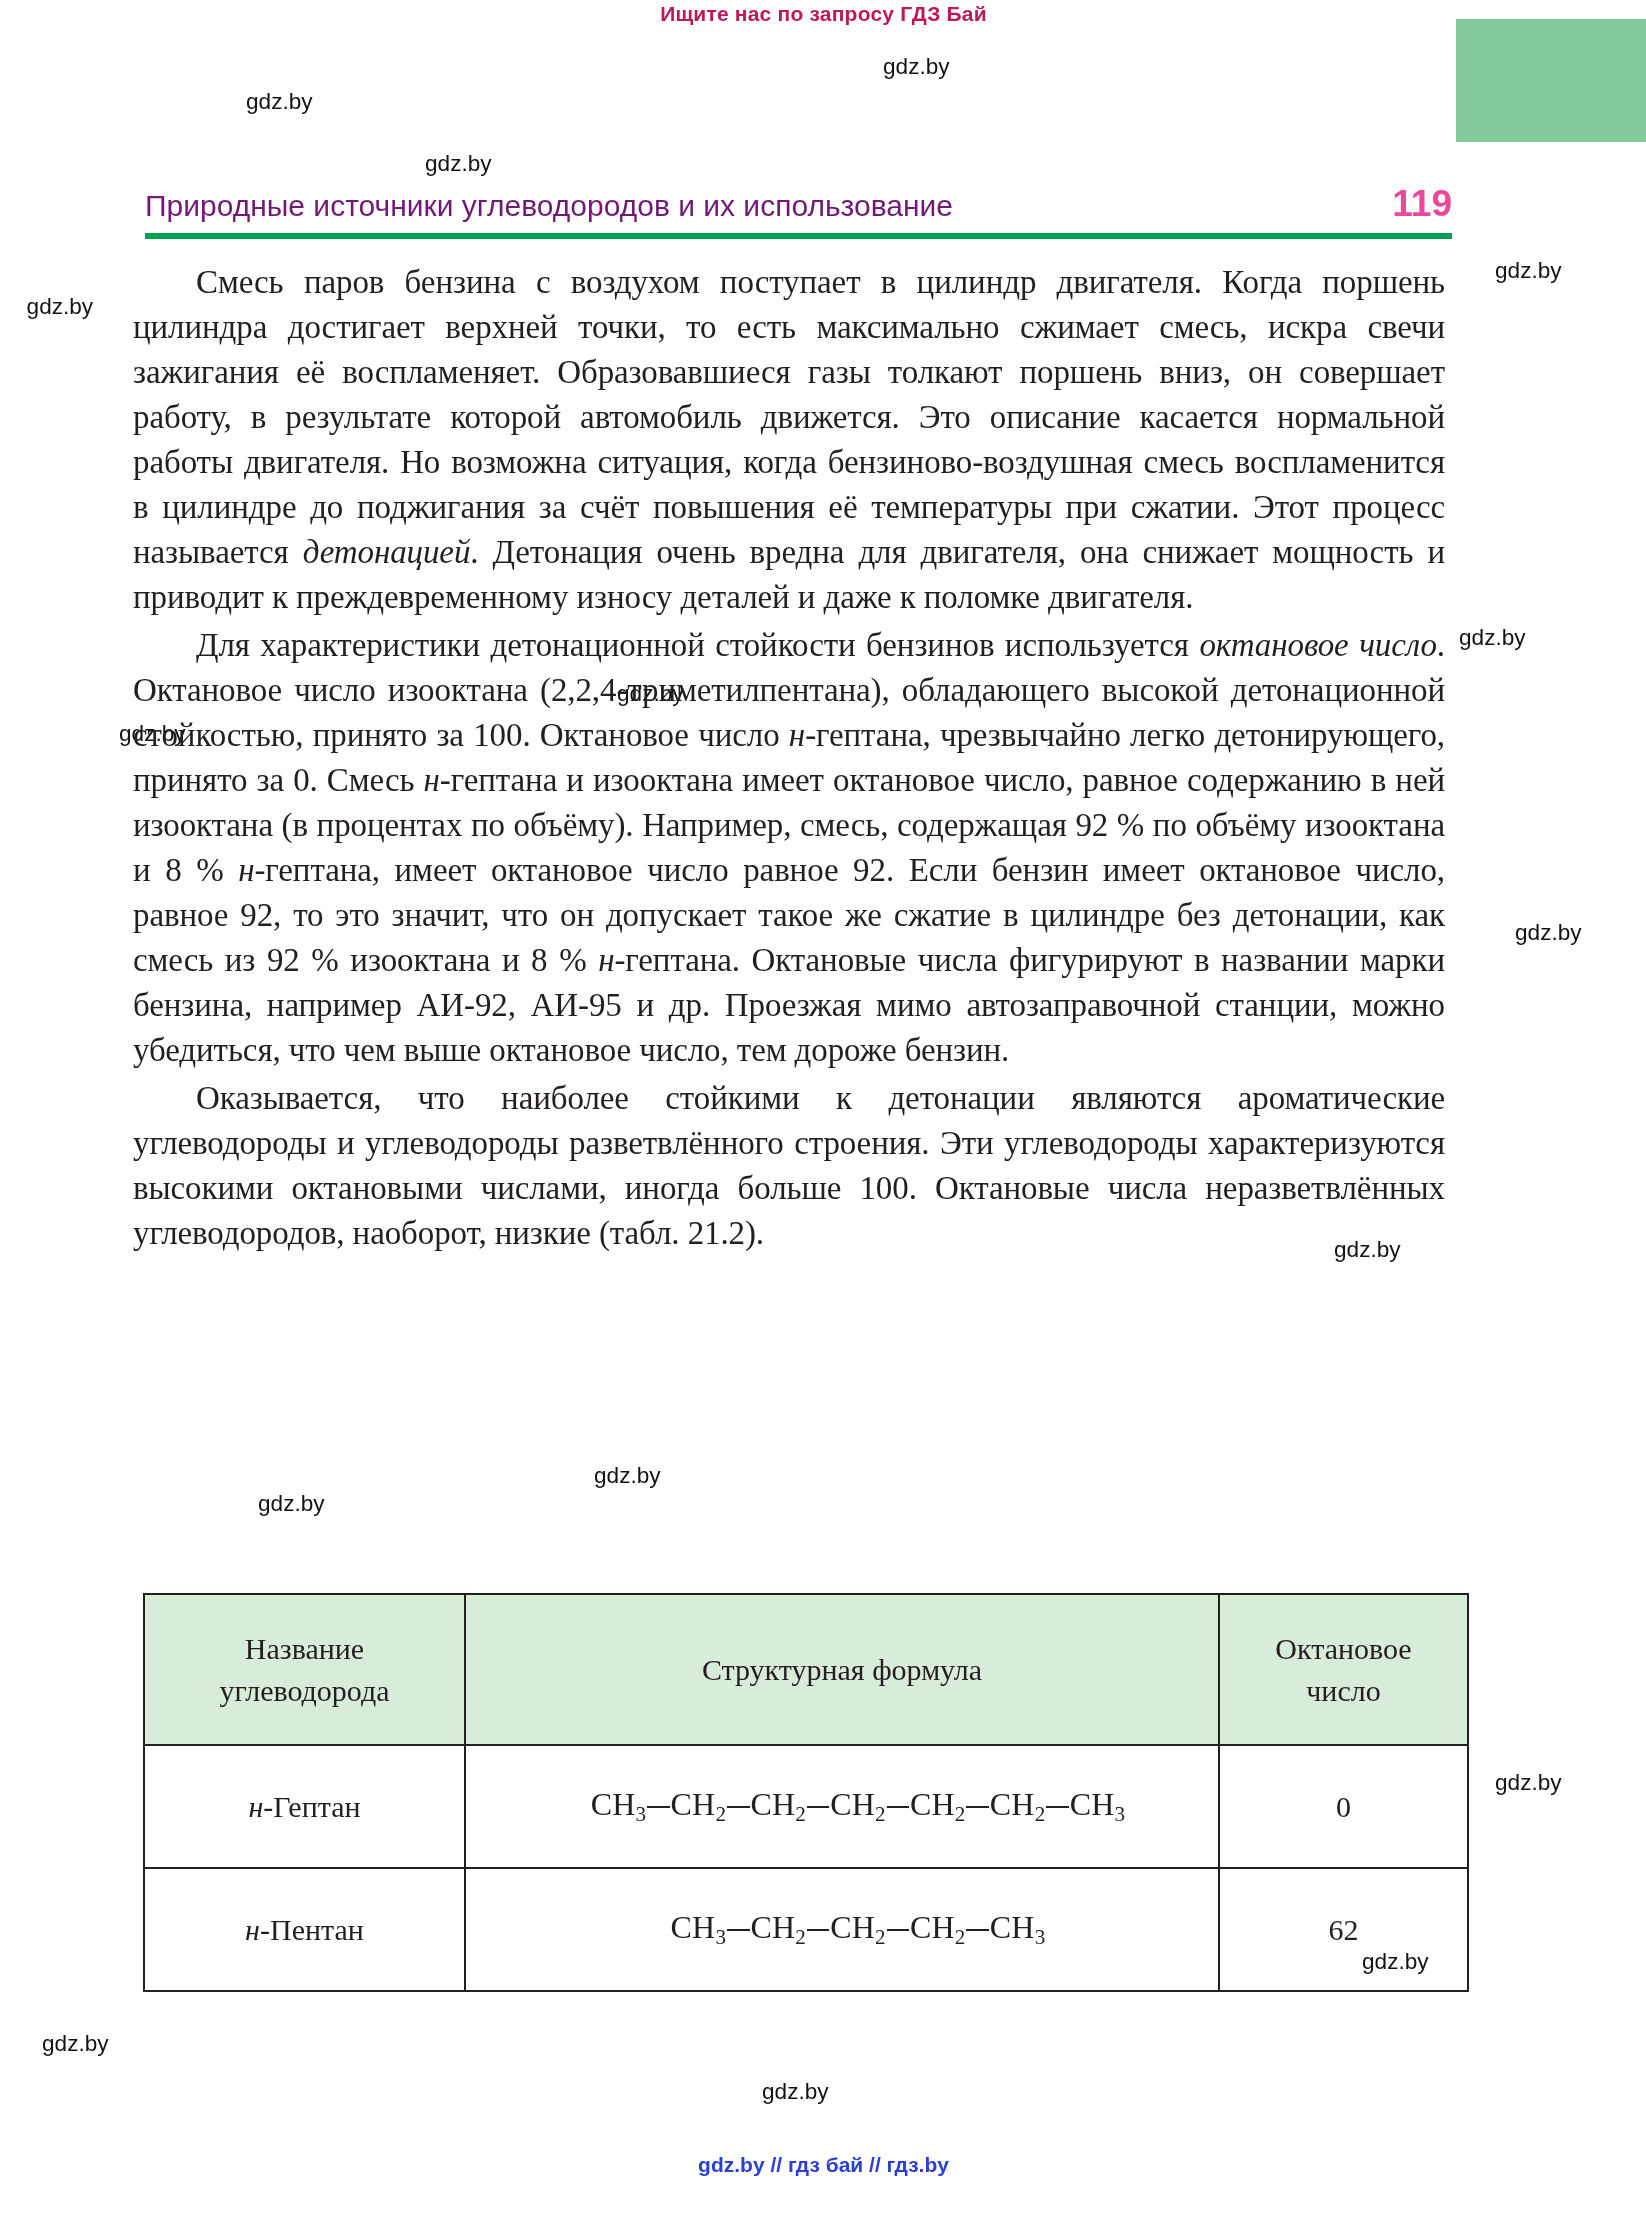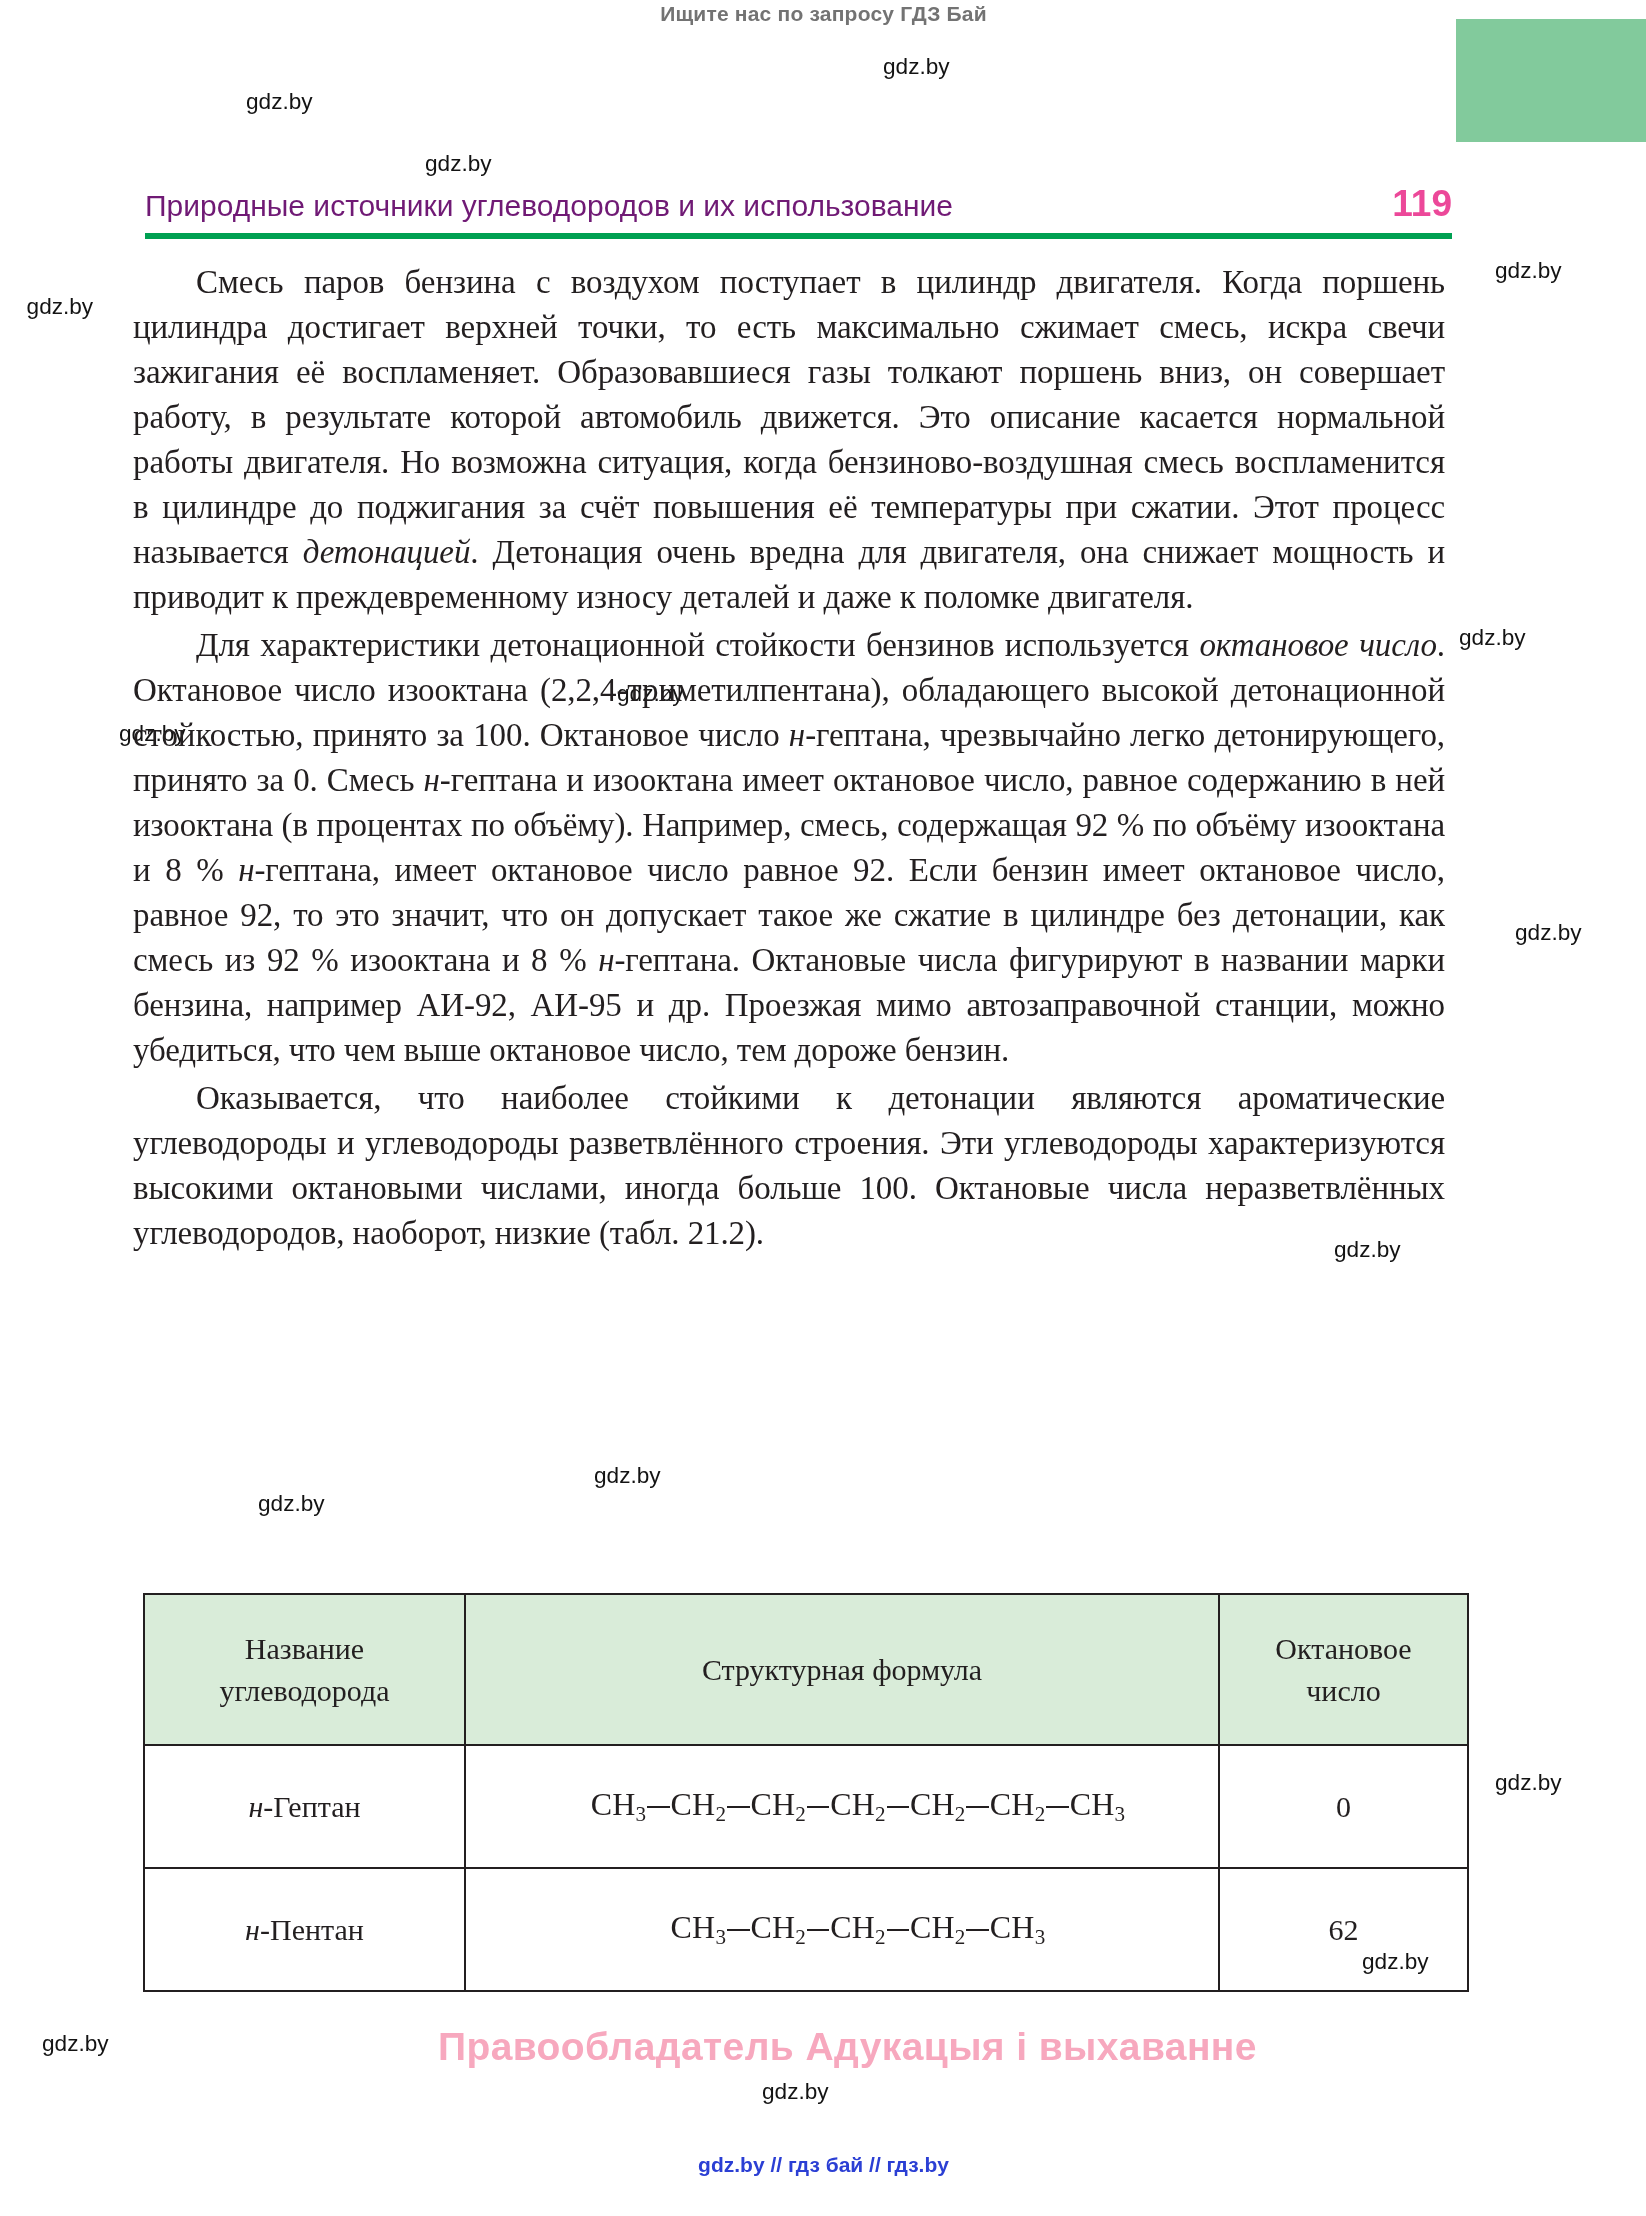--- a/index.html
+++ b/index.html
@@ -12,21 +12,21 @@
     -webkit-font-smoothing:antialiased;
   }
   .page{position:relative;width:1647px;height:2216px;}
 
   
   .promo{
     position:absolute;top:2.4px;left:0;width:1647px;
     text-align:center;
     font-family:"Liberation Sans", sans-serif;
     font-size:21px;font-weight:600;
-    color:#737373;
+    color:#be185d;
     letter-spacing:0.2px;
   }
 
   
   .green-block{
     position:absolute;left:1456px;top:19.3px;width:191px;height:123px;
     background:#82ca9c;
   }
 
   
@@ -194,18 +194,17 @@
       <tr>
         <td><span class="it">н</span><span>-Пентан</span></td>
         <td class="formula">CH<sub>3</sub><span class="dash"></span>CH<sub>2</sub><span class="dash"></span>CH<sub>2</sub><span class="dash"></span>CH<sub>2</sub><span class="dash"></span>CH<sub>3</sub></td>
         <td>62</td>
       </tr>
     </tbody>
   </table>
 
   <div class="wm" style="left:1362px;top:1949px;">gdz.by</div>
   <div class="wm" style="left:42px;top:2031px;">gdz.by</div>
-  <div class="wm-pink" style="left:438px;top:2025px;">Правообладатель Адукацыя і выхаванне</div>
   <div class="wm" style="left:762px;top:2079px;">gdz.by</div>
   <div class="wm-foot" style="top:2153px;">gdz.by  //  гдз бай  //  гдз.by</div>
 
 </div>
 
 
 </body></html>

